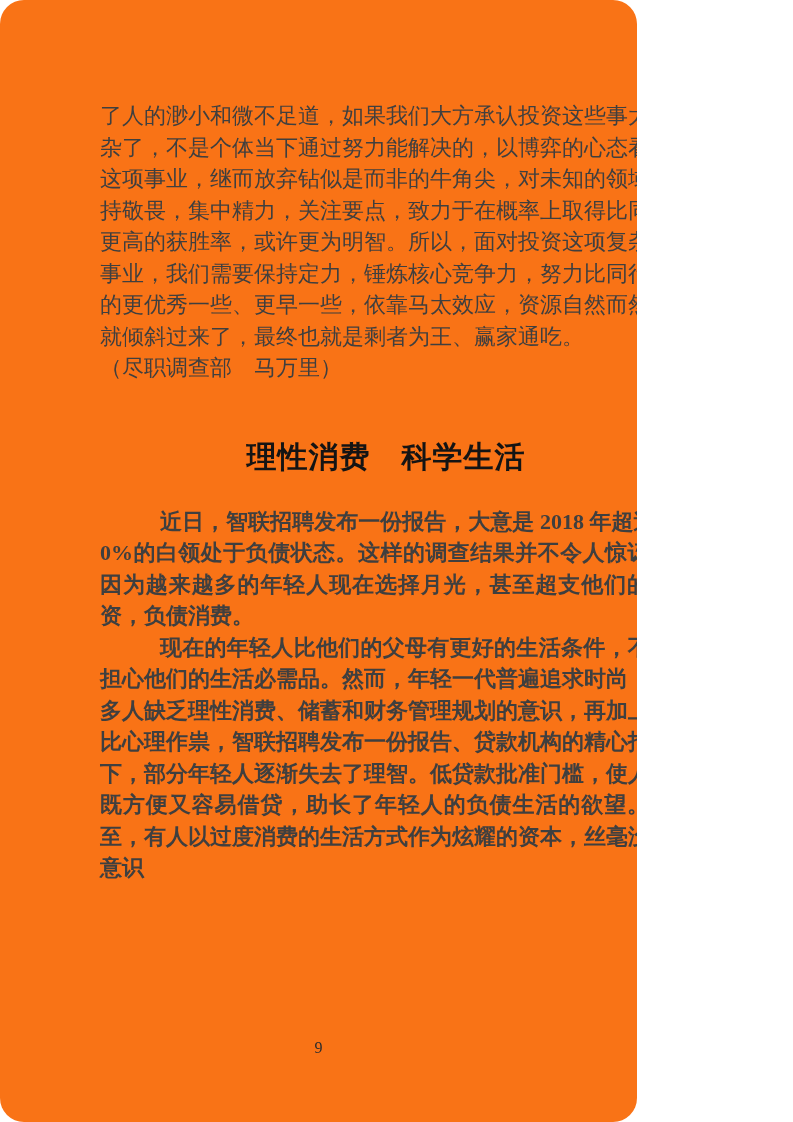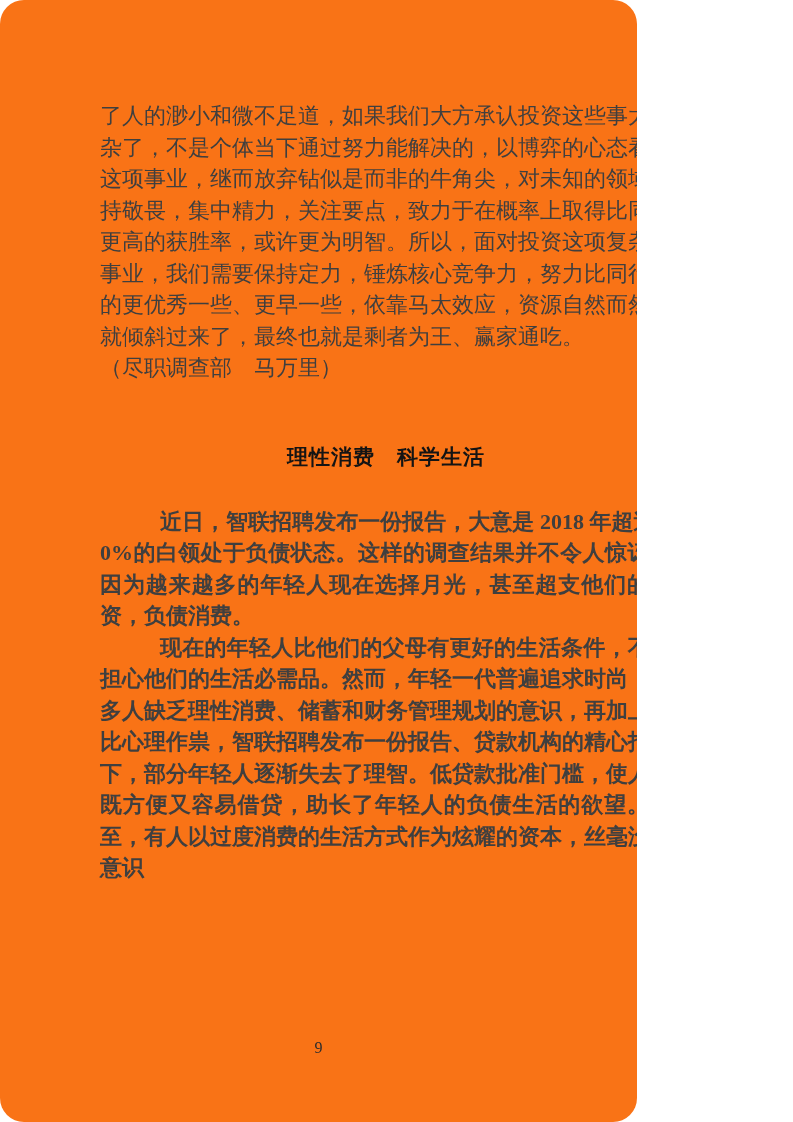--- a/index.html
+++ b/index.html
@@ -38,21 +38,21 @@
   .attribution {
     margin: 0;
     font-size: 22px;
     line-height: 31.5px;
     color: #3f3f3f;
   }
   .article-title {
     margin: 54px 0 30px 0;
     font-family: Liberation Sans, sans-serif;
     font-weight: 700;
-    font-size: 21px;
+    font-size: 30px;
     line-height: 38px;
     letter-spacing: 1px;
     color: #141414;
     text-align: center;
   }
   .page-number {
     position: absolute;
     top: 1038px;
     left: 0;
     width: 100%;

